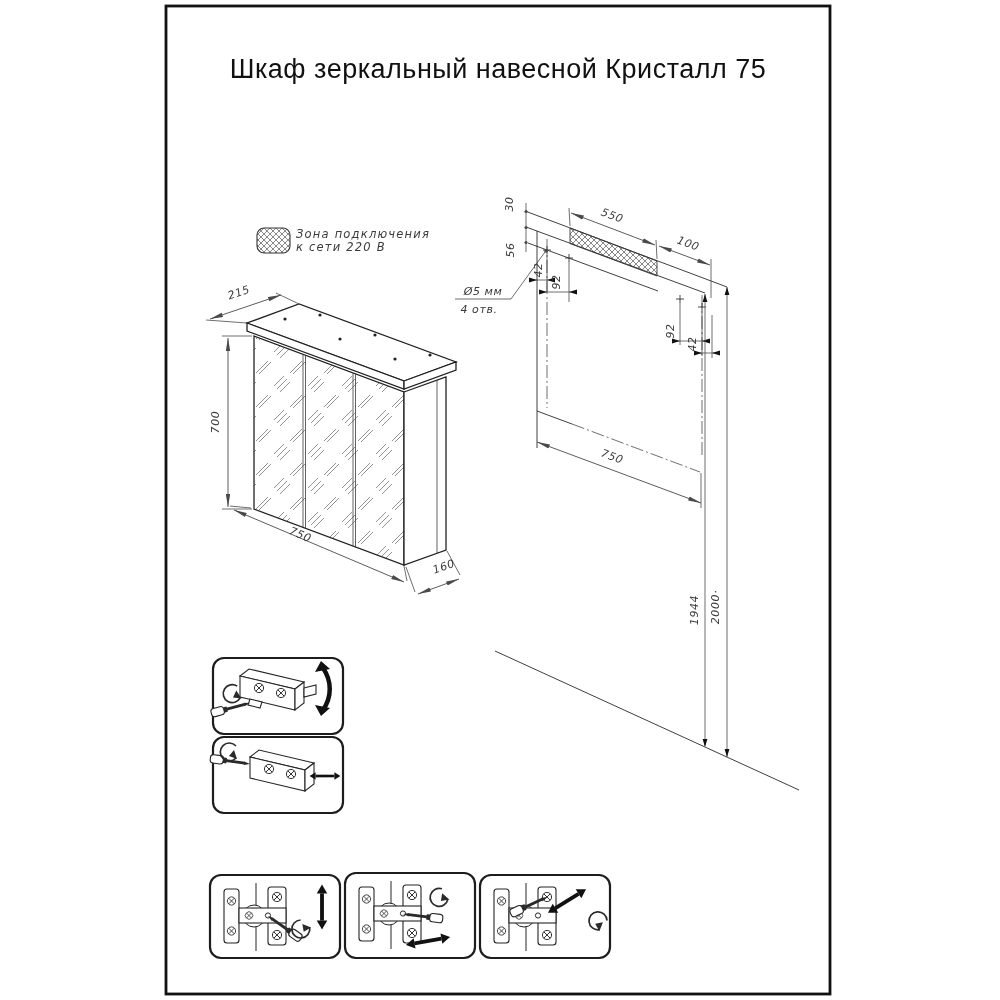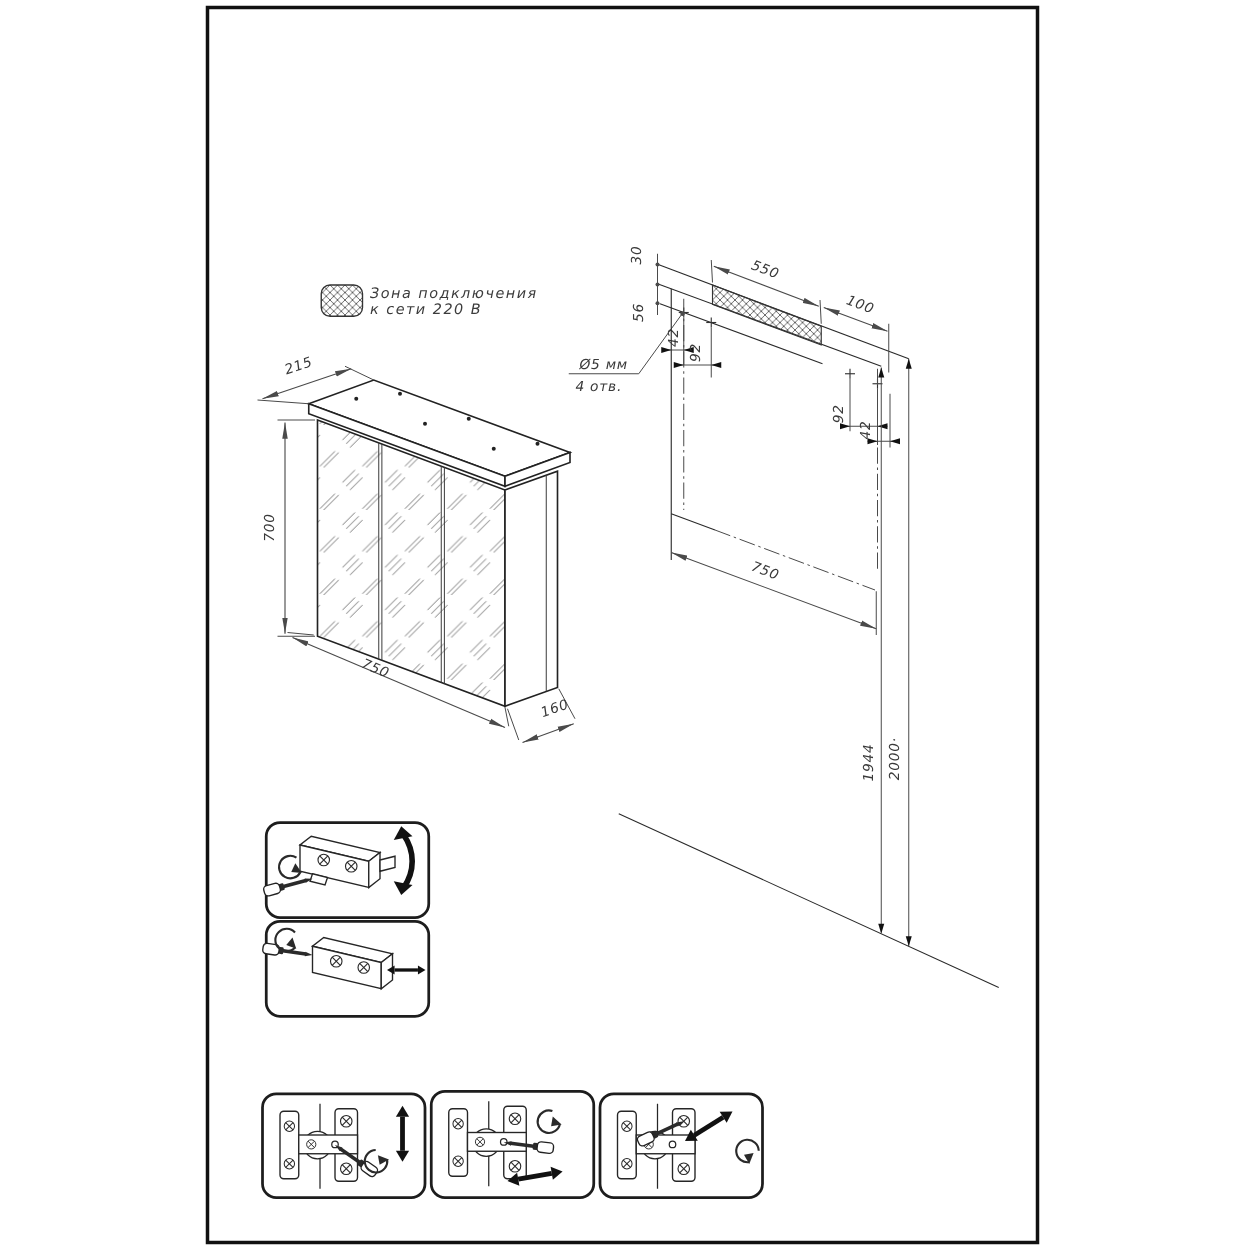--- a/index.html
+++ b/index.html
@@ -18,20 +18,21 @@
   .dtx{font:italic 11px "DejaVu Sans",sans-serif;fill:#3a3a3a;letter-spacing:0.6px;text-anchor:middle;}
   .ltx{font:italic 11.5px "DejaVu Sans",sans-serif;fill:#3c3c3c;letter-spacing:1.2px;}
   .hbox{fill:#fff;stroke:#1d1d1d;stroke-width:2.2;}
   .blk{fill:#fff;stroke:#262626;stroke-width:1.1;}
   .arr{fill:#111;stroke:none;}
 </style>
 </head>
 <body>
 
 <div id="canvas">
+  <div id="title">Шкаф зеркальный навесной Кристалл 75</div>
 
   <svg width="1000" height="1000" viewBox="0 0 1000 1000">
     <defs>
       <marker id="ar" viewBox="0 0 13 5" refX="13" refY="2.5" markerWidth="13" markerHeight="5" markerUnits="userSpaceOnUse" orient="auto-start-reverse">
         <path d="M0,0.3 L13,2.5 L0,4.7 Z" fill="#4a4a4a"></path>
       </marker>
       <pattern id="net" width="6" height="6" patternUnits="userSpaceOnUse">
         <path d="M0,6 L6,0 M0,0 L6,6" stroke="#555" stroke-width="0.7" fill="none"></path>
       </pattern>
       <pattern id="mirrorHatch" width="34" height="34" patternUnits="userSpaceOnUse">

